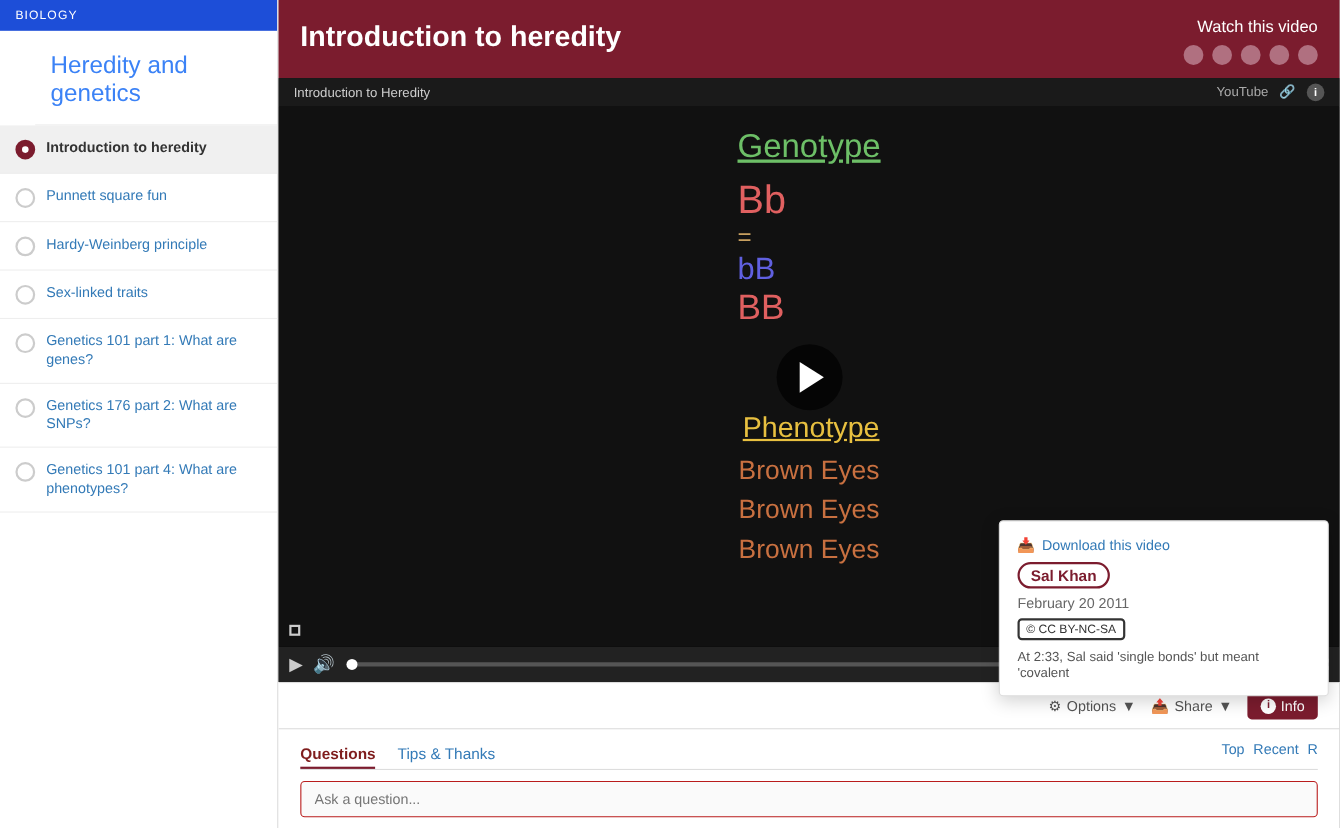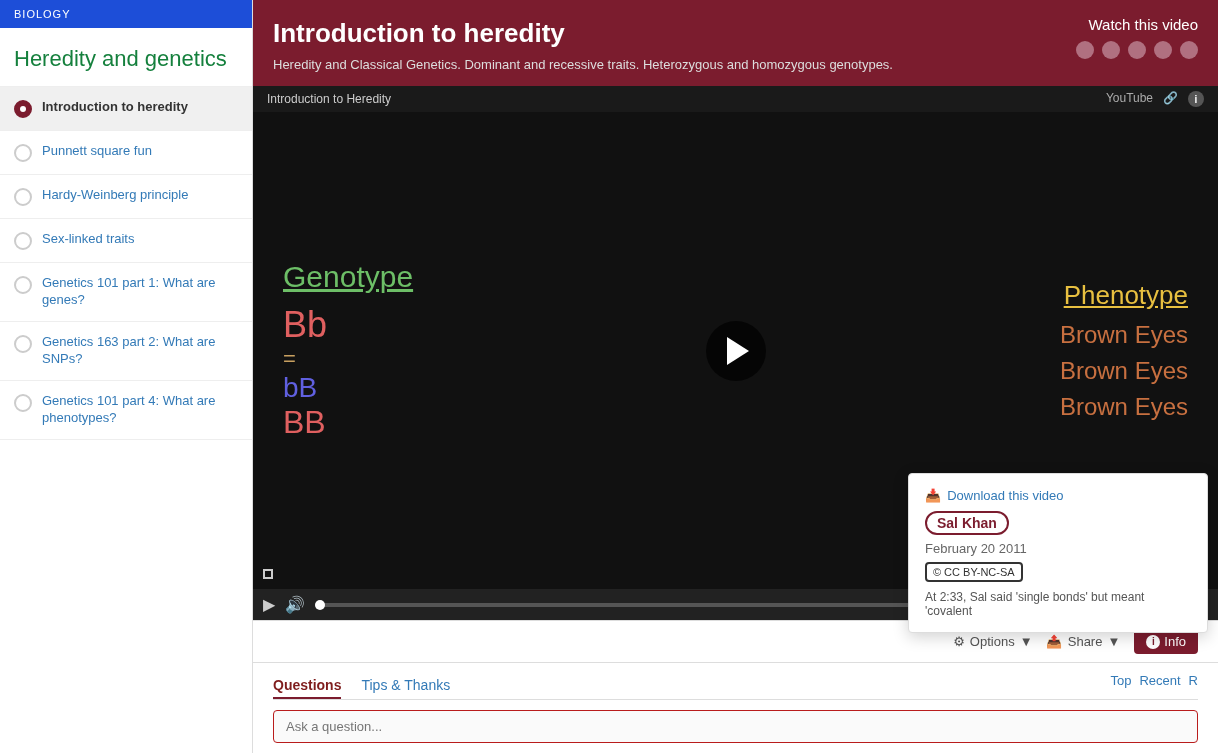--- a/index.html
+++ b/index.html
@@ -21,24 +21,25 @@
       color: #fff;
       font-size: 11px;
       font-weight: normal;
       letter-spacing: 1px;
       padding: 8px 14px;
       text-transform: uppercase;
     }
     #sidebar-title {
       padding: 18px 14px 14px 14px;
       font-size: 22px;
-      color: #15803d;
+      color: #3b82f6;
       font-weight: normal;
       line-height: 1.2;
       border-bottom: 1px solid #eee;
+      margin-left: 32px;
     }
     .sidebar-item {
       display: flex;
       align-items: flex-start;
       padding: 12px 14px;
       border-bottom: 1px solid #eee;
       cursor: pointer;
       font-size: 13px;
       color: #337ab7;
       gap: 10px;
@@ -167,20 +168,21 @@
       margin-left: 5px;
     }
 
     
     .chalk-content {
       position: absolute;
       top: 0; left: 0; right: 0; bottom: 0;
       display: flex;
       align-items: center;
       padding: 20px 30px;
+      flex-direction: column;
     }
     .chalk-left {
       flex: 1;
       color: #6dbf67;
       font-family: 'Comic Sans MS', cursive, sans-serif;
       font-size: 30px;
     }
     .chalk-right {
       flex: 1;
       color: #e8c040;
@@ -365,34 +367,33 @@
       <div class="sidebar-item">
         <div class="sidebar-circle"></div>
         <span class="sidebar-item-label">Sex-linked traits</span>
       </div>
       <div class="sidebar-item">
         <div class="sidebar-circle"></div>
         <span class="sidebar-item-label">Genetics 101 part 1: What are genes?</span>
       </div>
       <div class="sidebar-item">
         <div class="sidebar-circle"></div>
-        <span class="sidebar-item-label">Genetics 163 part 2: What are SNPs?</span>
+        <span class="sidebar-item-label">Genetics 176 part 2: What are SNPs?</span>
       </div>
       <div class="sidebar-item">
         <div class="sidebar-circle"></div>
         <span class="sidebar-item-label">Genetics 101 part 4: What are phenotypes?</span>
       </div>
     </div>
 </div>
 
 <div id="main">
 
   <div id="video-header">
     <div id="video-title">Introduction to heredity</div>
-    <div id="video-description">Heredity and Classical Genetics. Dominant and recessive traits. Heterozygous and homozygous genotypes.</div>
     <div id="watch-this-video">
       <span>Watch this video</span>
       <div class="video-dots">
         <div class="dot"></div>
         <div class="dot"></div>
         <div class="dot"></div>
         <div class="dot"></div>
         <div class="dot"></div>
       </div>
     </div>

